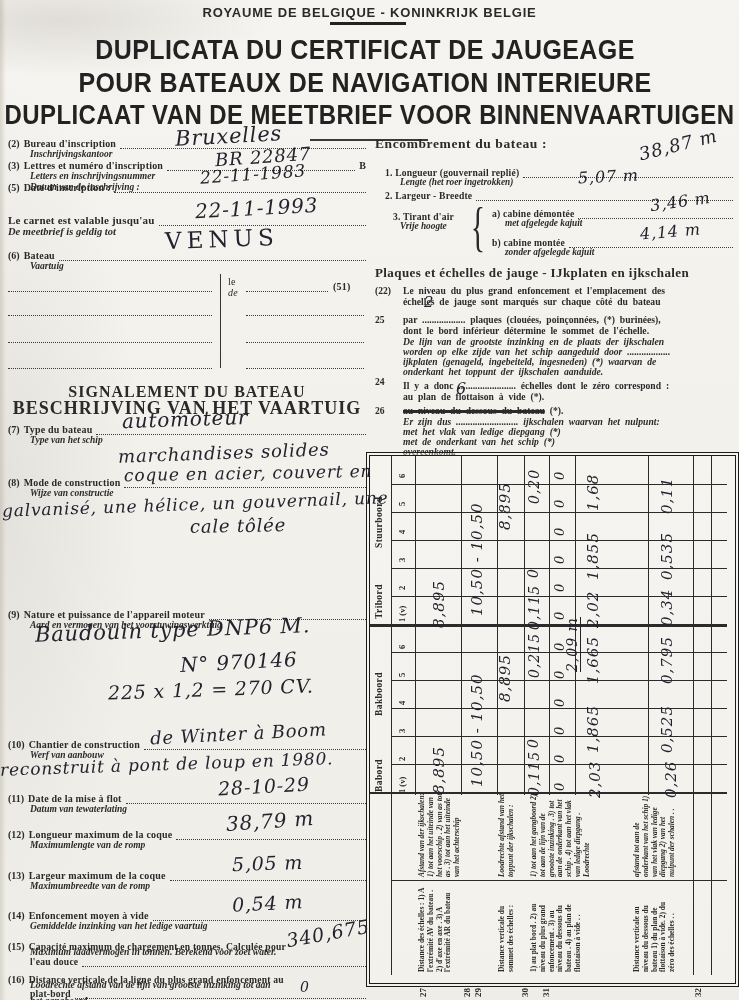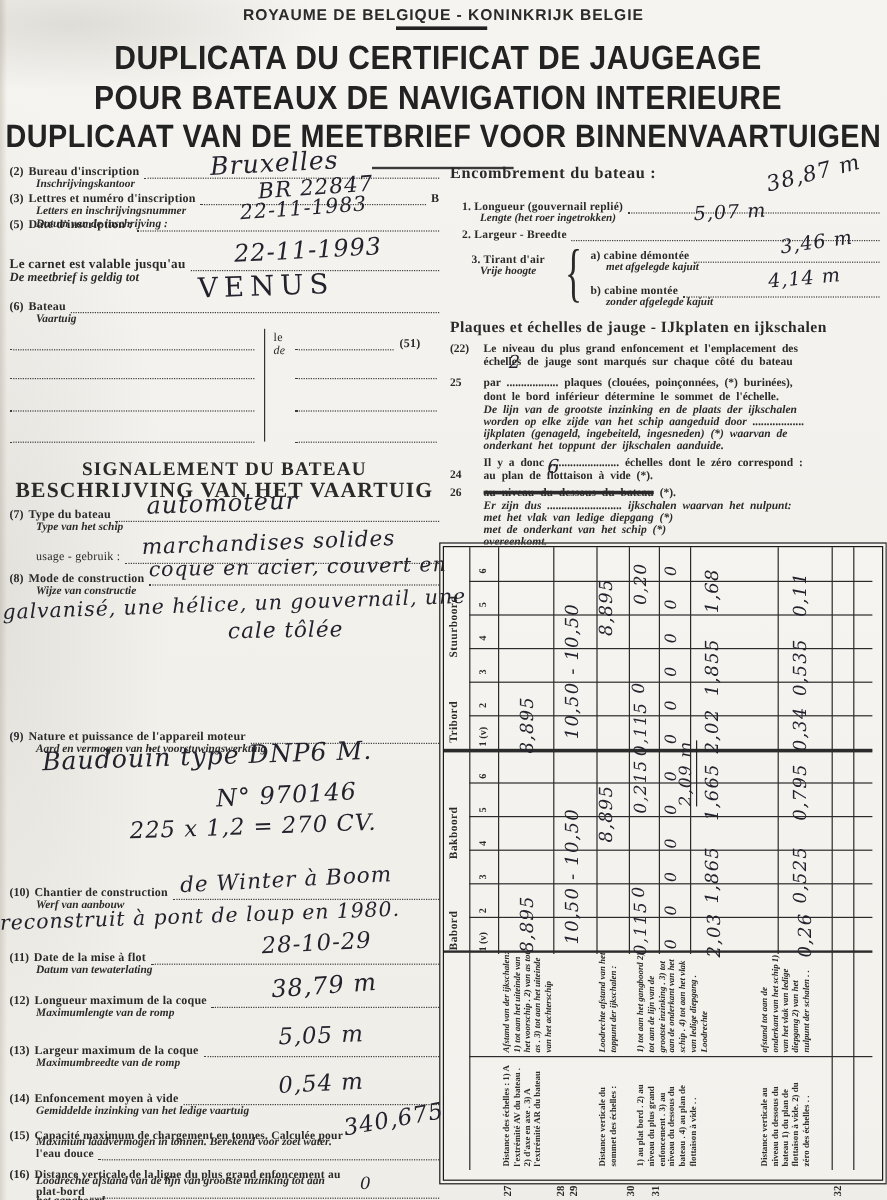--- a/index.html
+++ b/index.html
@@ -108,24 +108,20 @@
   <div class="abs ctr lab" style="left:8px;top:383px;width:358px;font-size:16px;letter-spacing:1px;">SIGNALEMENT DU BATEAU</div>
   <div class="abs ctr lab" style="left:8px;top:398px;width:358px;font-size:18px;letter-spacing:1px;">BESCHRIJVING VAN HET VAARTUIG</div>
 
   <div class="fld" style="top:424px;">
     <span class="fnum">(7)</span>
     <span class="lab">Type du bateau</span>
     <div class="leader"></div>
   </div>
   <div class="abs nl" style="left:30px;top:435px;">Type van het schip</div>
 
-  <div class="fld" style="top:459px;left:30px;width:336px;">
-    <span class="lab" style="font-weight:normal;">usage - gebruik :</span>
-    <div class="leader"></div>
-  </div>
 
   <div class="fld" style="top:477px;">
     <span class="fnum">(8)</span>
     <span class="lab">Mode de construction</span>
     <div class="leader"></div>
   </div>
   <div class="abs nl" style="left:30px;top:488px;">Wijze van constructie</div>
 
   <div class="fld" style="top:609px;">
     <span class="fnum">(9)</span>
@@ -225,21 +221,21 @@
   <div class="abs par" style="left:403px;top:296px;">échelles de jauge sont marqués sur chaque côté du bateau</div>
 
   <div class="abs parn" style="left:375px;top:314px;">25</div>
   <div class="abs par" style="left:403px;top:314px;">par .................. plaques (clouées, poinçonnées, (*) burinées),</div>
   <div class="abs par" style="left:403px;top:325px;">dont le bord inférieur détermine le sommet de l'échelle.</div>
   <div class="abs par it" style="left:403px;top:336px;font-style:italic;">De lijn van de grootste inzinking en de plaats der ijkschalen</div>
   <div class="abs par it" style="left:403px;top:346px;">worden op elke zijde van het schip aangeduid door ..................</div>
   <div class="abs par it" style="left:403px;top:356px;">ijkplaten (genageld, ingebeiteld, ingesneden) (*) waarvan de</div>
   <div class="abs par it" style="left:403px;top:366px;">onderkant het toppunt der ijkschalen aanduide.</div>
 
-  <div class="abs parn" style="left:375px;top:390px;">24</div>
+  <div class="abs parn" style="left:375px;top:376px;">24</div>
   <div class="abs par" style="left:403px;top:380px;">Il y a donc ........................ échelles dont le zéro correspond :</div>
   <div class="abs par" style="left:403px;top:391px;">au plan de flottaison à vide (*).</div>
 
   <div class="abs parn" style="left:375px;top:405px;">26</div>
   <div class="abs par" style="left:403px;top:405px;"><span class="strike">au niveau du dessous du bateau</span> <span>(*).</span></div>
   <div class="abs par it" style="left:403px;top:416px;">Er zijn dus .......................... ijkschalen waarvan het nulpunt:</div>
   <div class="abs par it" style="left:403px;top:426px;">met het vlak van ledige diepgang (*)</div>
   <div class="abs par it" style="left:403px;top:436px;">met de onderkant van het schip (*)</div>
   <div class="abs par it" style="left:403px;top:446px;">overeenkomt.</div>
 

